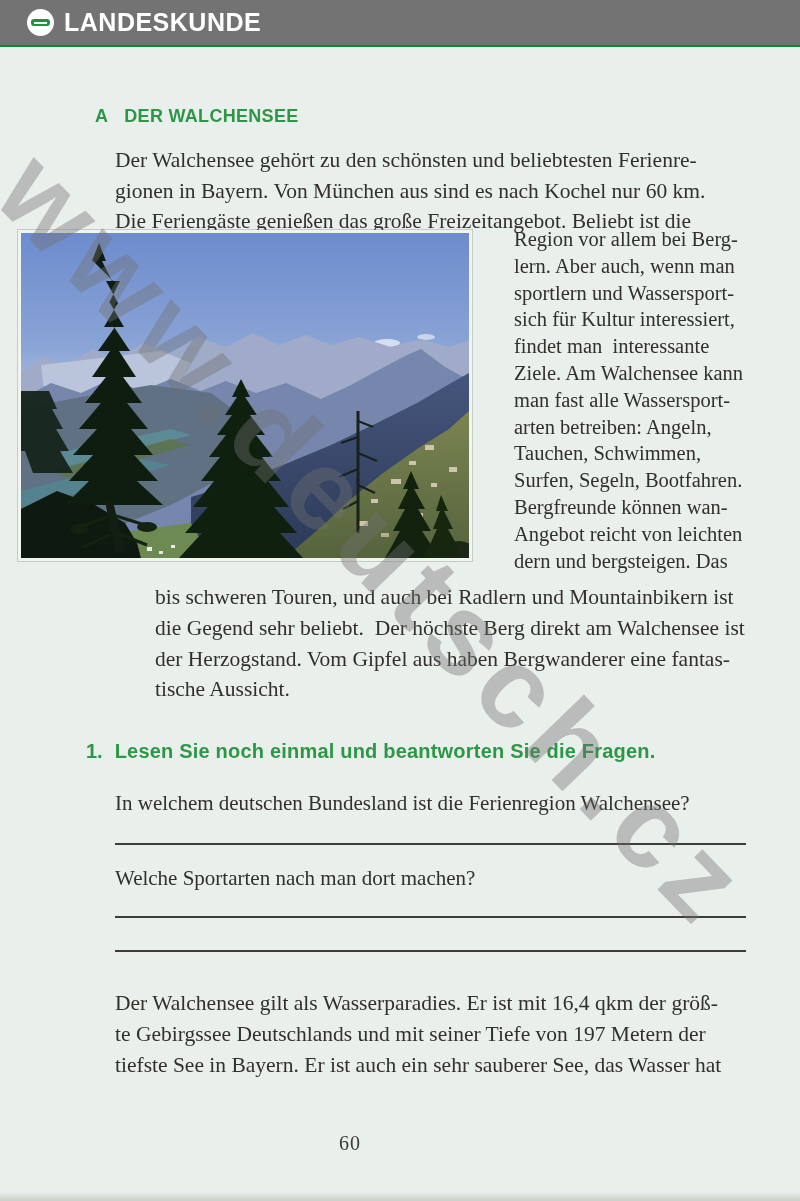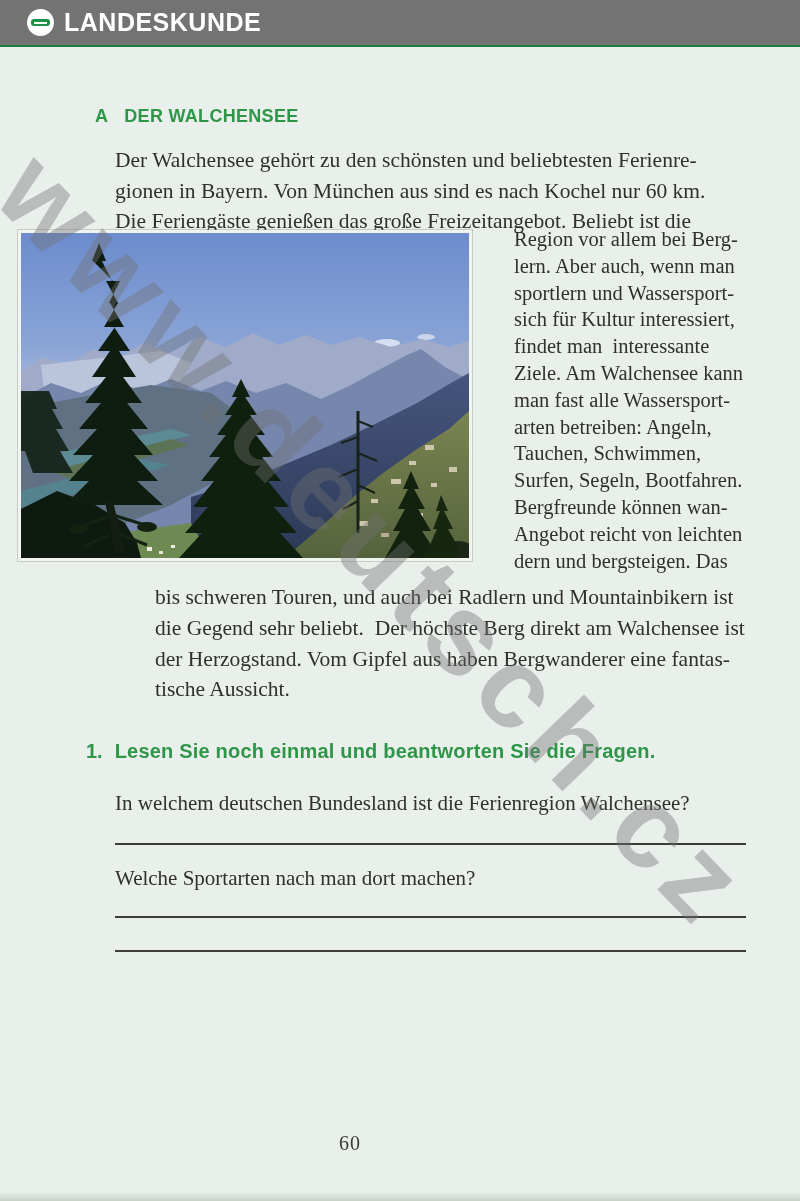--- a/index.html
+++ b/index.html
@@ -215,19 +215,24 @@
     <span class="ex-num">1.</span><span class="ex-title">Lesen Sie noch einmal und beantworten Sie die Fragen.</span>
   </div>
 
   <div class="question q1">In welchem deutschen Bundesland ist die Ferienregion Walchensee?</div>
   <div class="answer-line al1"></div>
 
   <div class="question q2">Welche Sportarten nach man dort machen?</div>
   <div class="answer-line al2"></div>
   <div class="answer-line al3"></div>
 
+  <div class="closing">
+    <div class="tline">Der Walchensee gilt als Wasserparadies. Er ist mit 16,4 qkm der größ-</div>
+    <div class="tline">te Gebirgssee Deutschlands und mit seiner Tiefe von 197 Metern der</div>
+    <div class="tline">tiefste See in Bayern. Er ist auch ein sehr sauberer See, das Wasser hat</div>
+  </div>
 
   <div class="page-number">60</div>
 
   <div class="watermark">www.deutsch.cz</div>
 
   <div class="scan-edge"></div>
 </div>
 
 </body></html>

